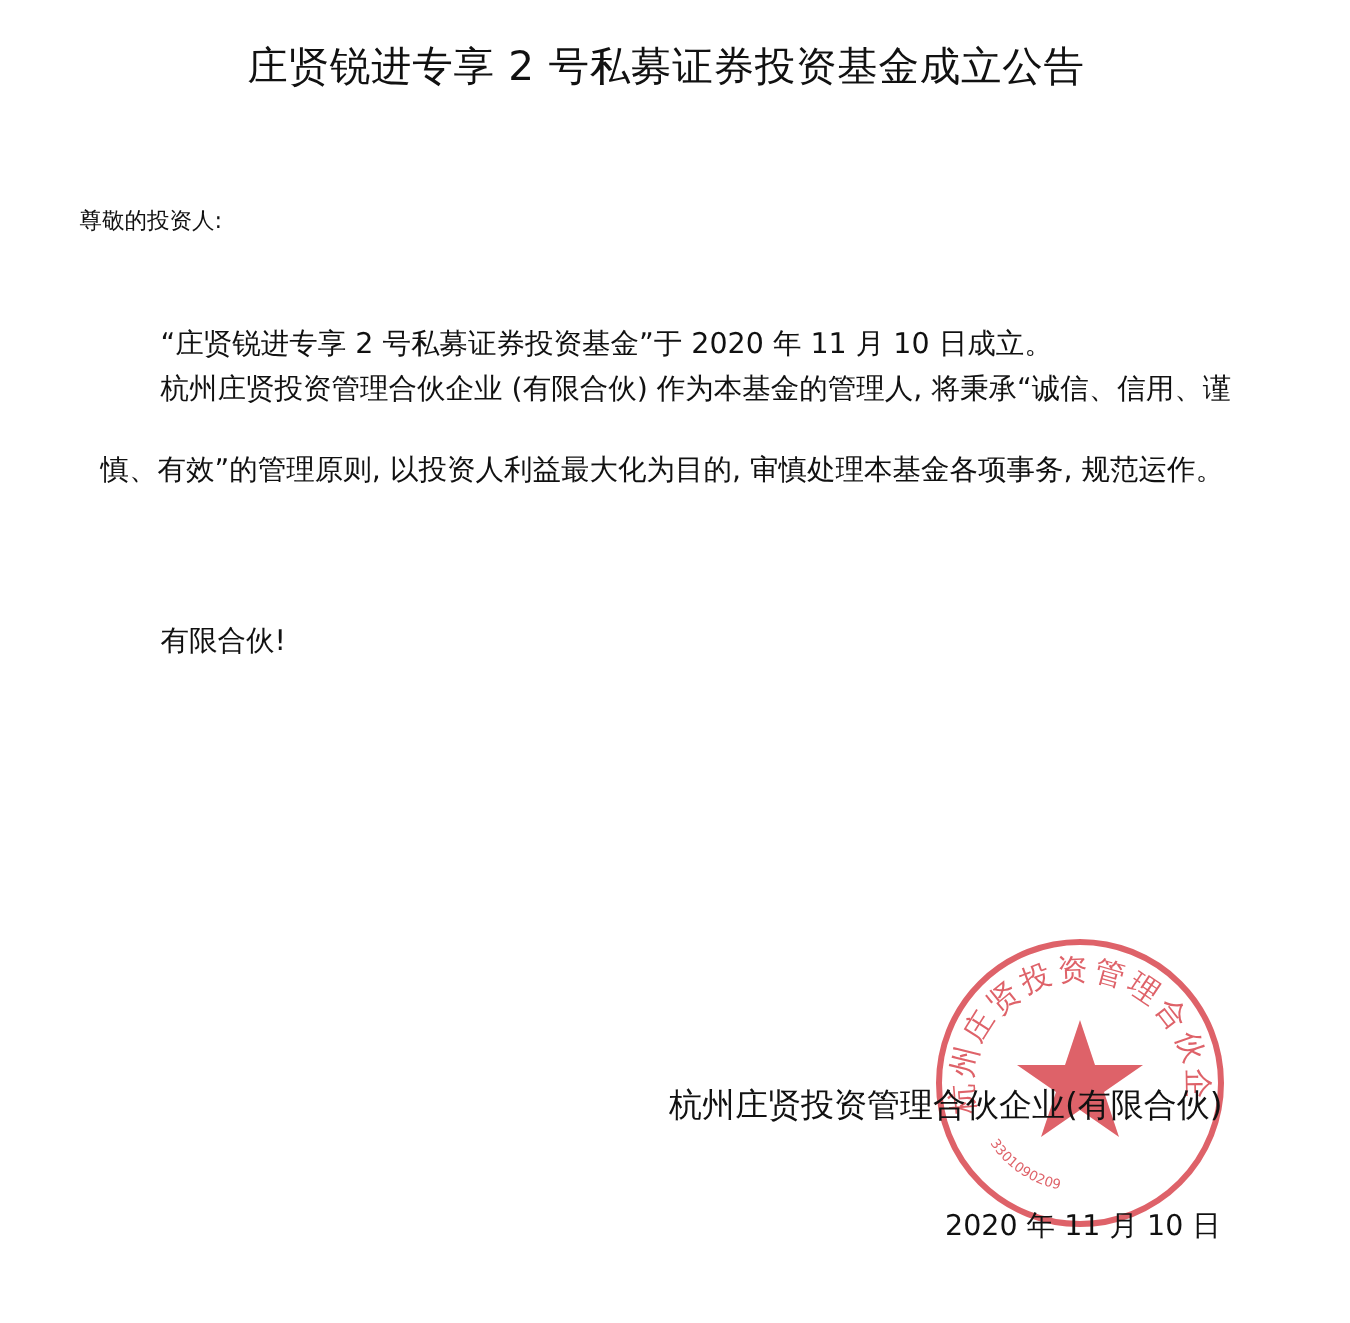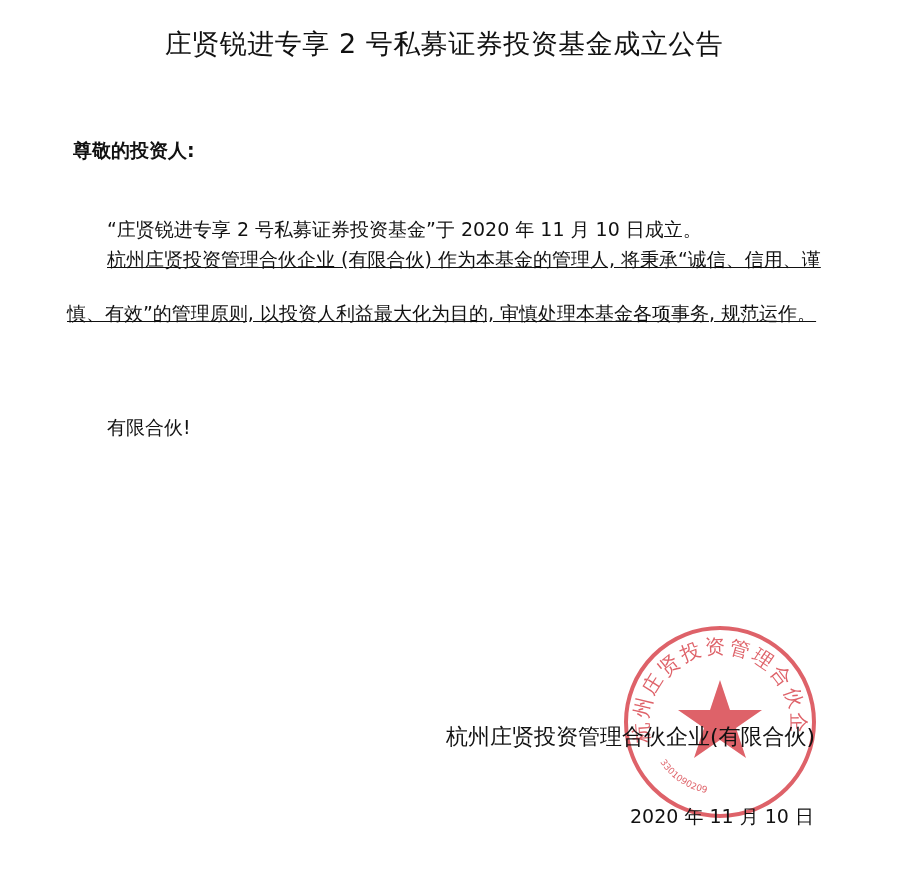--- a/index.html
+++ b/index.html
@@ -21,34 +21,33 @@
       left: 0;
       width: 888px;
       text-align: center;
       font-size: 27px;
       letter-spacing: 0.5px;
       color: #111;
     }
     .salutation {
       position: absolute;
       top: 138px;
-      left: 73px;
-      font-size: 19px;
-      font-weight: bold;
+      left: 53px;
+      font-size: 15px;
     }
     .para {
       position: absolute;
       left: 67px;
       width: 760px;
       font-size: 19px;
       line-height: 54px;
       text-indent: 40px;
     }
     .p1 { top: 202px; }
-    .p2 { top: 232px; text-decoration: underline; }
+    .p2 { top: 232px; }
     .p3 { top: 400px; }
     .stamp {
       position: absolute;
       left: 620px;
       top: 622px;
       width: 200px;
       height: 200px;
       opacity: 0.85;
     }
     .signer {

